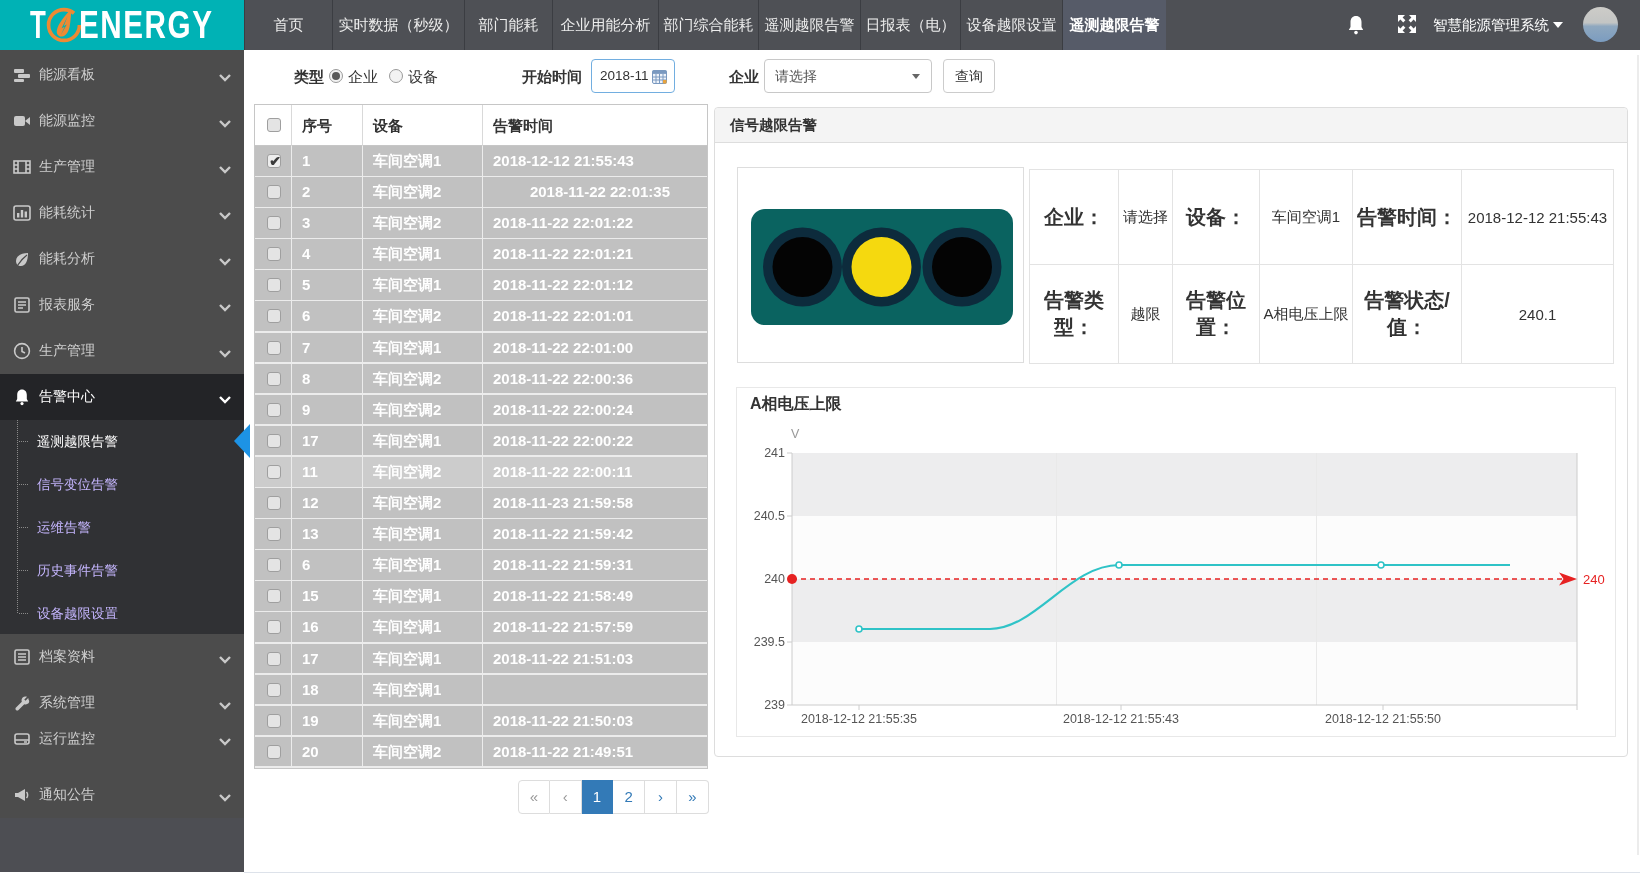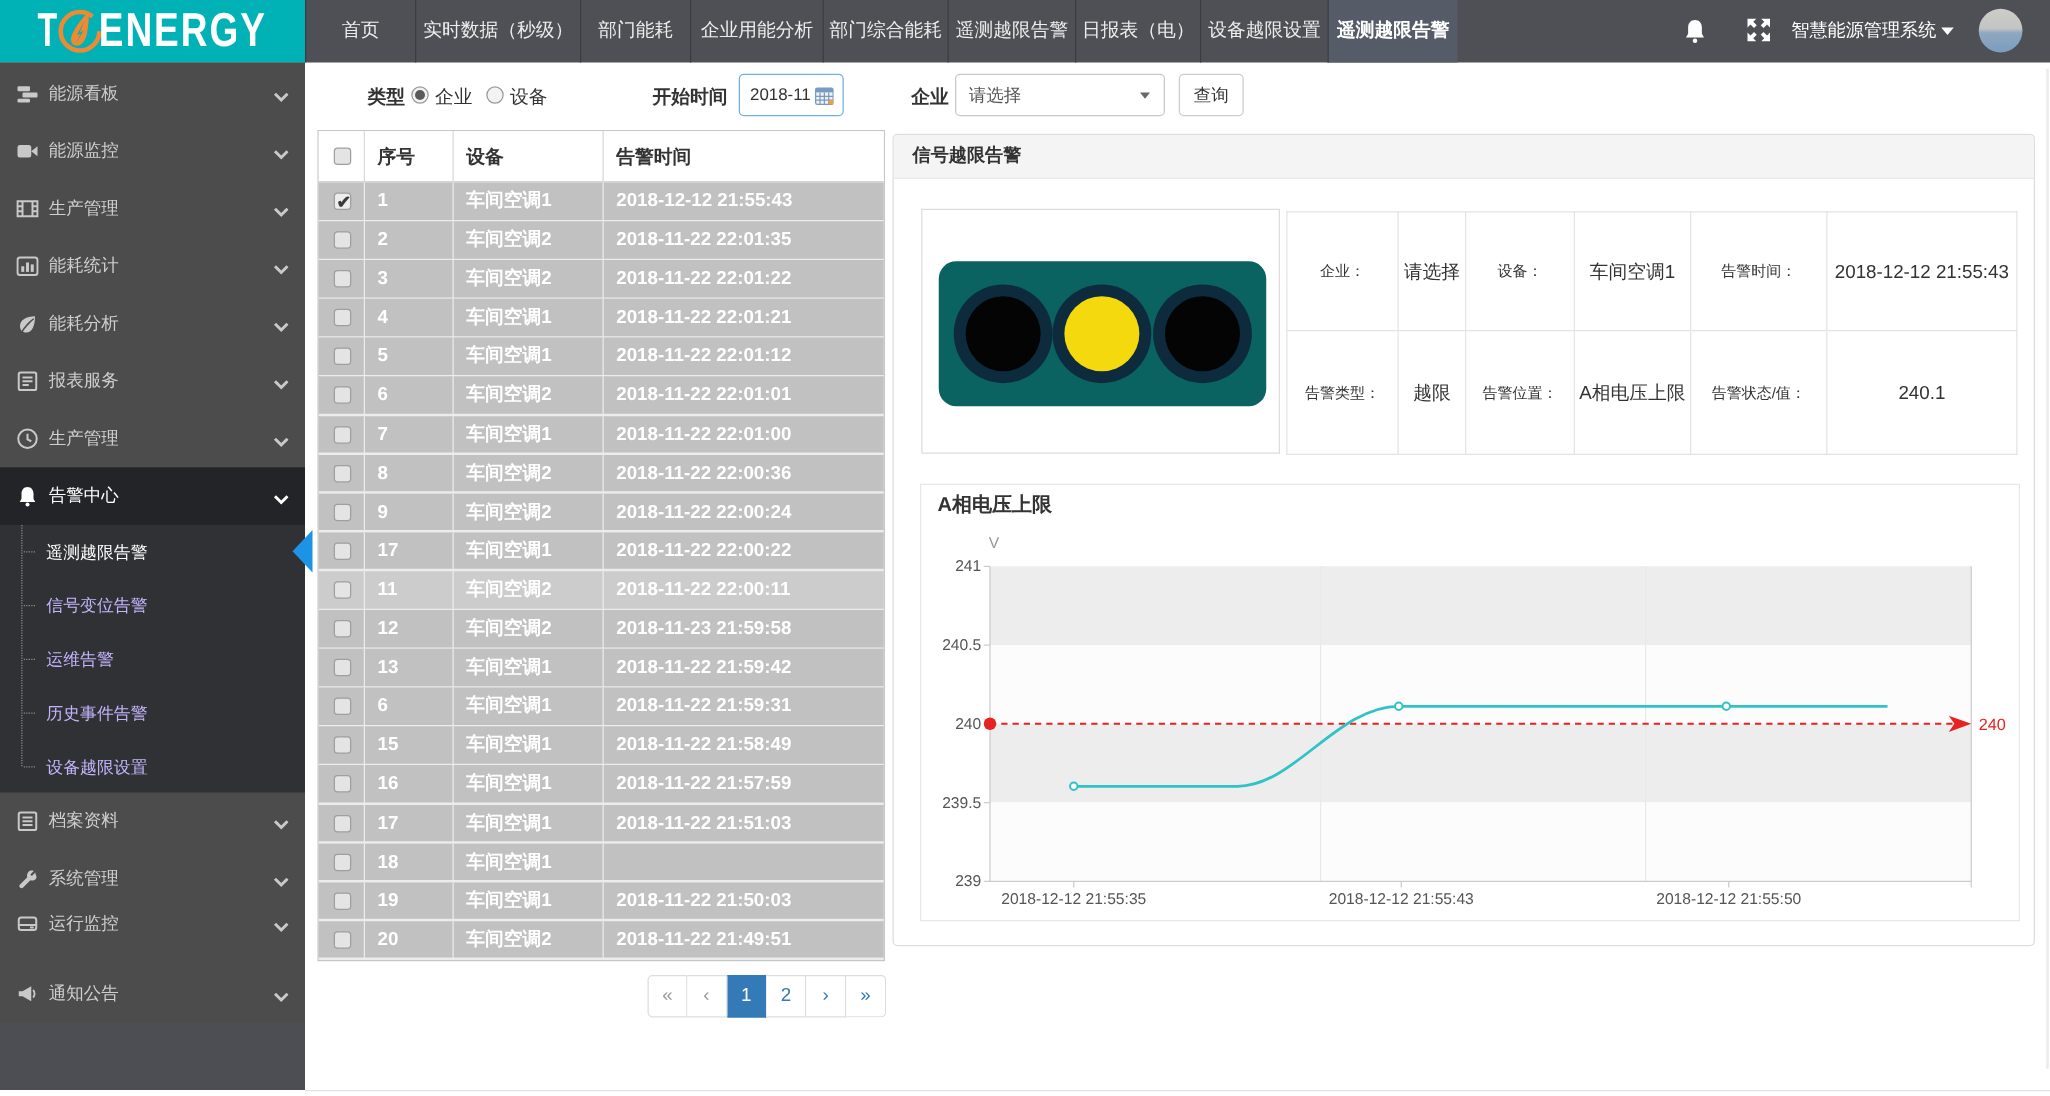--- a/index.html
+++ b/index.html
@@ -61,21 +61,21 @@
 .pg:last-child { border-radius:0 4px 4px 0; }
 .pg.gray { color:#999; }
 .pg.on { background:#337ab7; color:#fff; border-color:#337ab7; }
 
 
 #panel { position:absolute; left:714px; top:107px; width:914px; height:650px; border:1px solid #ddd; background:#fff; border-radius:4px; }
 #phead { position:absolute; left:0; top:0; width:100%; height:35px; background:#f4f4f4; border-bottom:1px solid #ddd; font-size:14.5px; font-weight:bold; color:#333; line-height:34px; padding-left:15px; border-radius:4px 4px 0 0; }
 #tlbox { position:absolute; left:22px; top:59px; width:287px; height:196px; border:1px solid #ddd; }
 #itbl { position:absolute; left:314px; top:61px; width:584px; height:194px; border-collapse:collapse; table-layout:fixed; }
 #itbl td { border:1px solid #e3e3e3; text-align:center; font-size:15px; color:#333; }
-#itbl td.b { font-weight:normal; font-size:12px; }
+#itbl td.b { font-weight:bold; font-size:20px; }
 
 
 #chart { position:absolute; left:21px; top:279px; width:880px; height:350px; border:1px solid #e8e8e8; }
 #ctitle { position:absolute; left:13px; top:6px; font-size:16px; font-weight:bold; color:#333; }
 .band { position:absolute; left:55px; width:785px; height:63px; }
 .ylab { position:absolute; right:830px; width:60px; text-align:right; font-size:12.5px; color:#555; }
 .xlab { position:absolute; top:324px; font-size:12.5px; color:#555; width:140px; text-align:center; }
 .vgrid { position:absolute; top:65px; width:1px; height:252px; background:#e9e9e9; }
 </style>
 </head>
@@ -324,21 +324,21 @@
 <div class="tc" style="left:108px;width:120px;padding-left:10px;">车间空调1</div>
 <div class="tc" style="left:228px;width:224px;padding-left:10px;border-right:none;">2018-12-12 21:55:43</div>
 <div class="sep"></div>
 </div>
 <div class="trow">
 <div class="tc" style="left:0;width:37px;">
             <span class="cb" style="left:12px;top:8px;"></span>
           </div>
 <div class="tc" style="left:37px;width:71px;padding-left:10px;">2</div>
 <div class="tc" style="left:108px;width:120px;padding-left:10px;">车间空调2</div>
-<div class="tc" style="left:228px;width:224px;padding-left:10px;border-right:none;">2018-11-22 22:01:35</div>
+<div class="tc" style="left:228px;width:224px;padding-left:10px;border-right:none;text-align:center;">2018-11-22 22:01:35</div>
 <div class="sep"></div>
 </div>
 <div class="trow">
 <div class="tc" style="left:0;width:37px;">
             <span class="cb" style="left:12px;top:8px;"></span>
           </div>
 <div class="tc" style="left:37px;width:71px;padding-left:10px;">3</div>
 <div class="tc" style="left:108px;width:120px;padding-left:10px;">车间空调2</div>
 <div class="tc" style="left:228px;width:224px;padding-left:10px;border-right:none;">2018-11-22 22:01:22</div>
 <div class="sep"></div>

